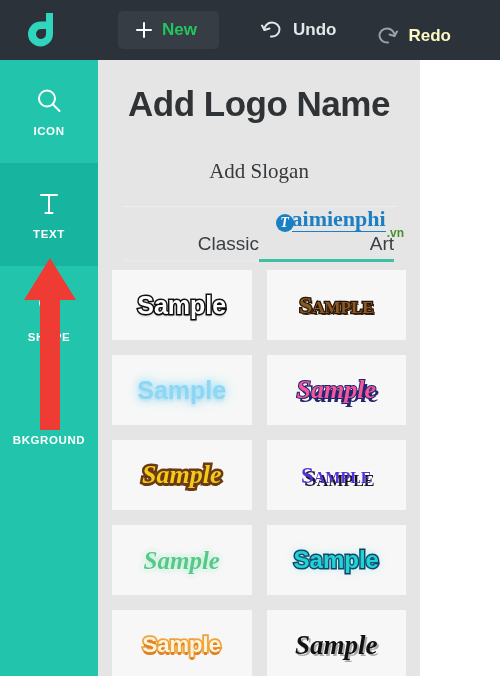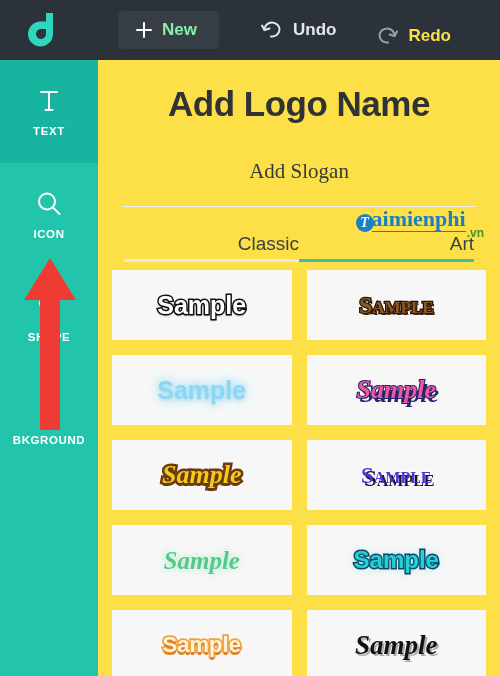--- a/index.html
+++ b/index.html
@@ -21,33 +21,33 @@
   }
   .logo-mark {
     width: 46px; height: 46px;
     margin-left: 22px;
     position: relative;
     flex: 0 0 auto;
   }
   .tb-btn {
     display: flex; align-items: center;
     gap: 10px;
-    color: #86efac;
+    color: #22c55e;
     font-size: 17px; font-weight: bold;
     cursor: pointer;
     white-space: nowrap;
   }
   .tb-new {
     margin-left: 50px;
     background: #363d45;
     border-radius: 5px;
     padding: 9px 22px 9px 18px;
   }
   .tb-undo { margin-left: 42px; color: #e4e7ea; }
-  .tb-redo { margin-left: 40px; color: #fde047; margin-top: 12px; }
+  .tb-redo { margin-left: 40px; color: #fef9c3; margin-top: 12px; }
   .tb-ico { display: inline-block; line-height: 0; }
 
   
   .sidebar {
     position: absolute; top: 60px; left: 0;
     width: 98px; height: 616px;
     background: #23c4ac;
   }
   .side-item {
     position: relative;
@@ -70,22 +70,22 @@
     position: absolute;
     left: 20px; top: 258px;
     width: 60px; height: 172px;
     pointer-events: none;
     z-index: 40;
   }
 
   
   .main {
     position: absolute; top: 60px; left: 98px;
-    width: 402px; height: 616px;
-    background: #fde047;
+    width: 322px; height: 616px;
+    background: #e5e5e5;
     overflow: hidden;
   }
   .canvas-head { padding: 24px 0 0 0; text-align: center; }
   .logo-name {
     font-size: 35px; font-weight: bold;
     color: #2f3336;
     letter-spacing: -0.5px;
   }
   .logo-slogan {
     margin-top: 35px;
@@ -234,37 +234,37 @@
           <path d="M18.5 9 A7.5 7 0 1 0 12 15.5" fill="none" stroke="#9aa2a9" stroke-width="2" stroke-linecap="round"></path>
           <path d="M18.5 9 L21 4.5 M18.5 9 L13.5 7.5" fill="none" stroke="#9aa2a9" stroke-width="2" stroke-linecap="round"></path>
         </svg>
       </span>
       <span>Redo</span>
     </div>
   </div>
 
   <div class="sidebar">
 
-    <div class="side-item active">
-      <span class="side-ico">
-        <svg width="30" height="30" viewBox="0 0 30 30" aria-hidden="true">
-          <path d="M7 6 H23 M15 6 V24 M11.5 24 H18.5" stroke="#ffffff" stroke-width="2" stroke-linecap="round" fill="none"></path>
-        </svg>
-      </span>
-      <span class="side-label">TEXT</span>
-    </div>
-
     <div class="side-item">
       <span class="side-ico">
         <svg width="30" height="30" viewBox="0 0 30 30" aria-hidden="true">
           <circle cx="13" cy="12.5" r="8" fill="none" stroke="#ffffff" stroke-width="2"></circle>
           <path d="M19 18.5 L25.5 25" stroke="#ffffff" stroke-width="2" stroke-linecap="round"></path>
         </svg>
       </span>
       <span class="side-label">ICON</span>
+    </div>
+
+    <div class="side-item active">
+      <span class="side-ico">
+        <svg width="30" height="30" viewBox="0 0 30 30" aria-hidden="true">
+          <path d="M7 6 H23 M15 6 V24 M11.5 24 H18.5" stroke="#ffffff" stroke-width="2" stroke-linecap="round" fill="none"></path>
+        </svg>
+      </span>
+      <span class="side-label">TEXT</span>
     </div>
 
     <div class="side-item">
       <span class="side-ico">
         <svg width="30" height="30" viewBox="0 0 30 30" aria-hidden="true">
           <circle cx="12" cy="11" r="6" fill="none" stroke="#ffffff" stroke-width="1.8"></circle>
           <rect x="13" y="12.5" width="12" height="11" fill="none" stroke="#ffffff" stroke-width="1.8"></rect>
         </svg>
       </span>
       <span class="side-label">SHAPE</span>

